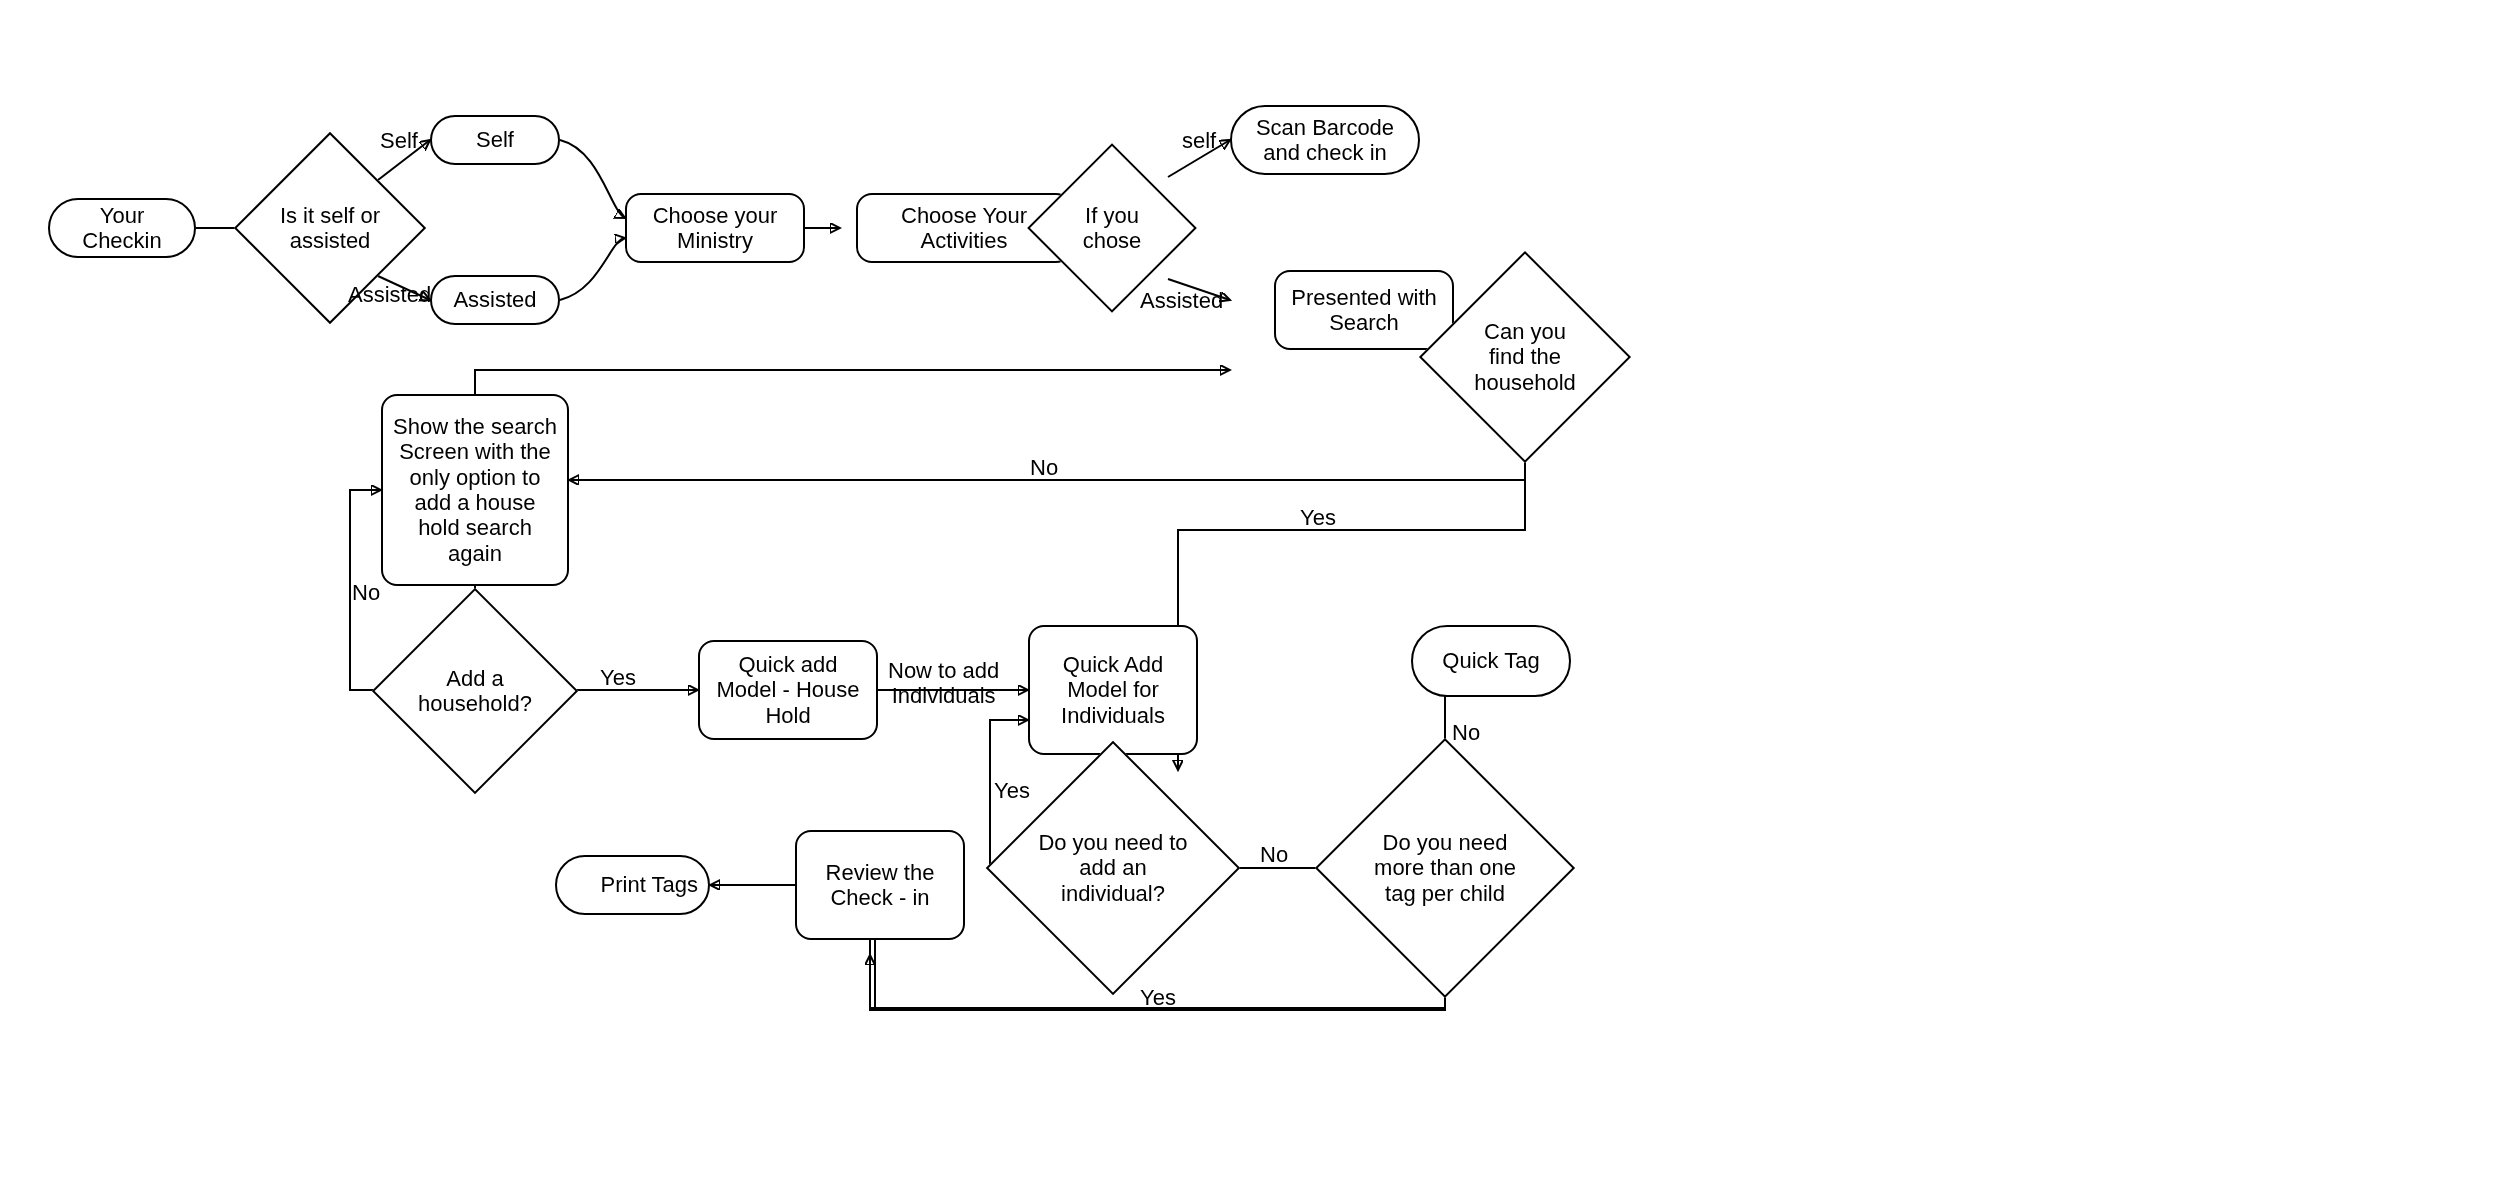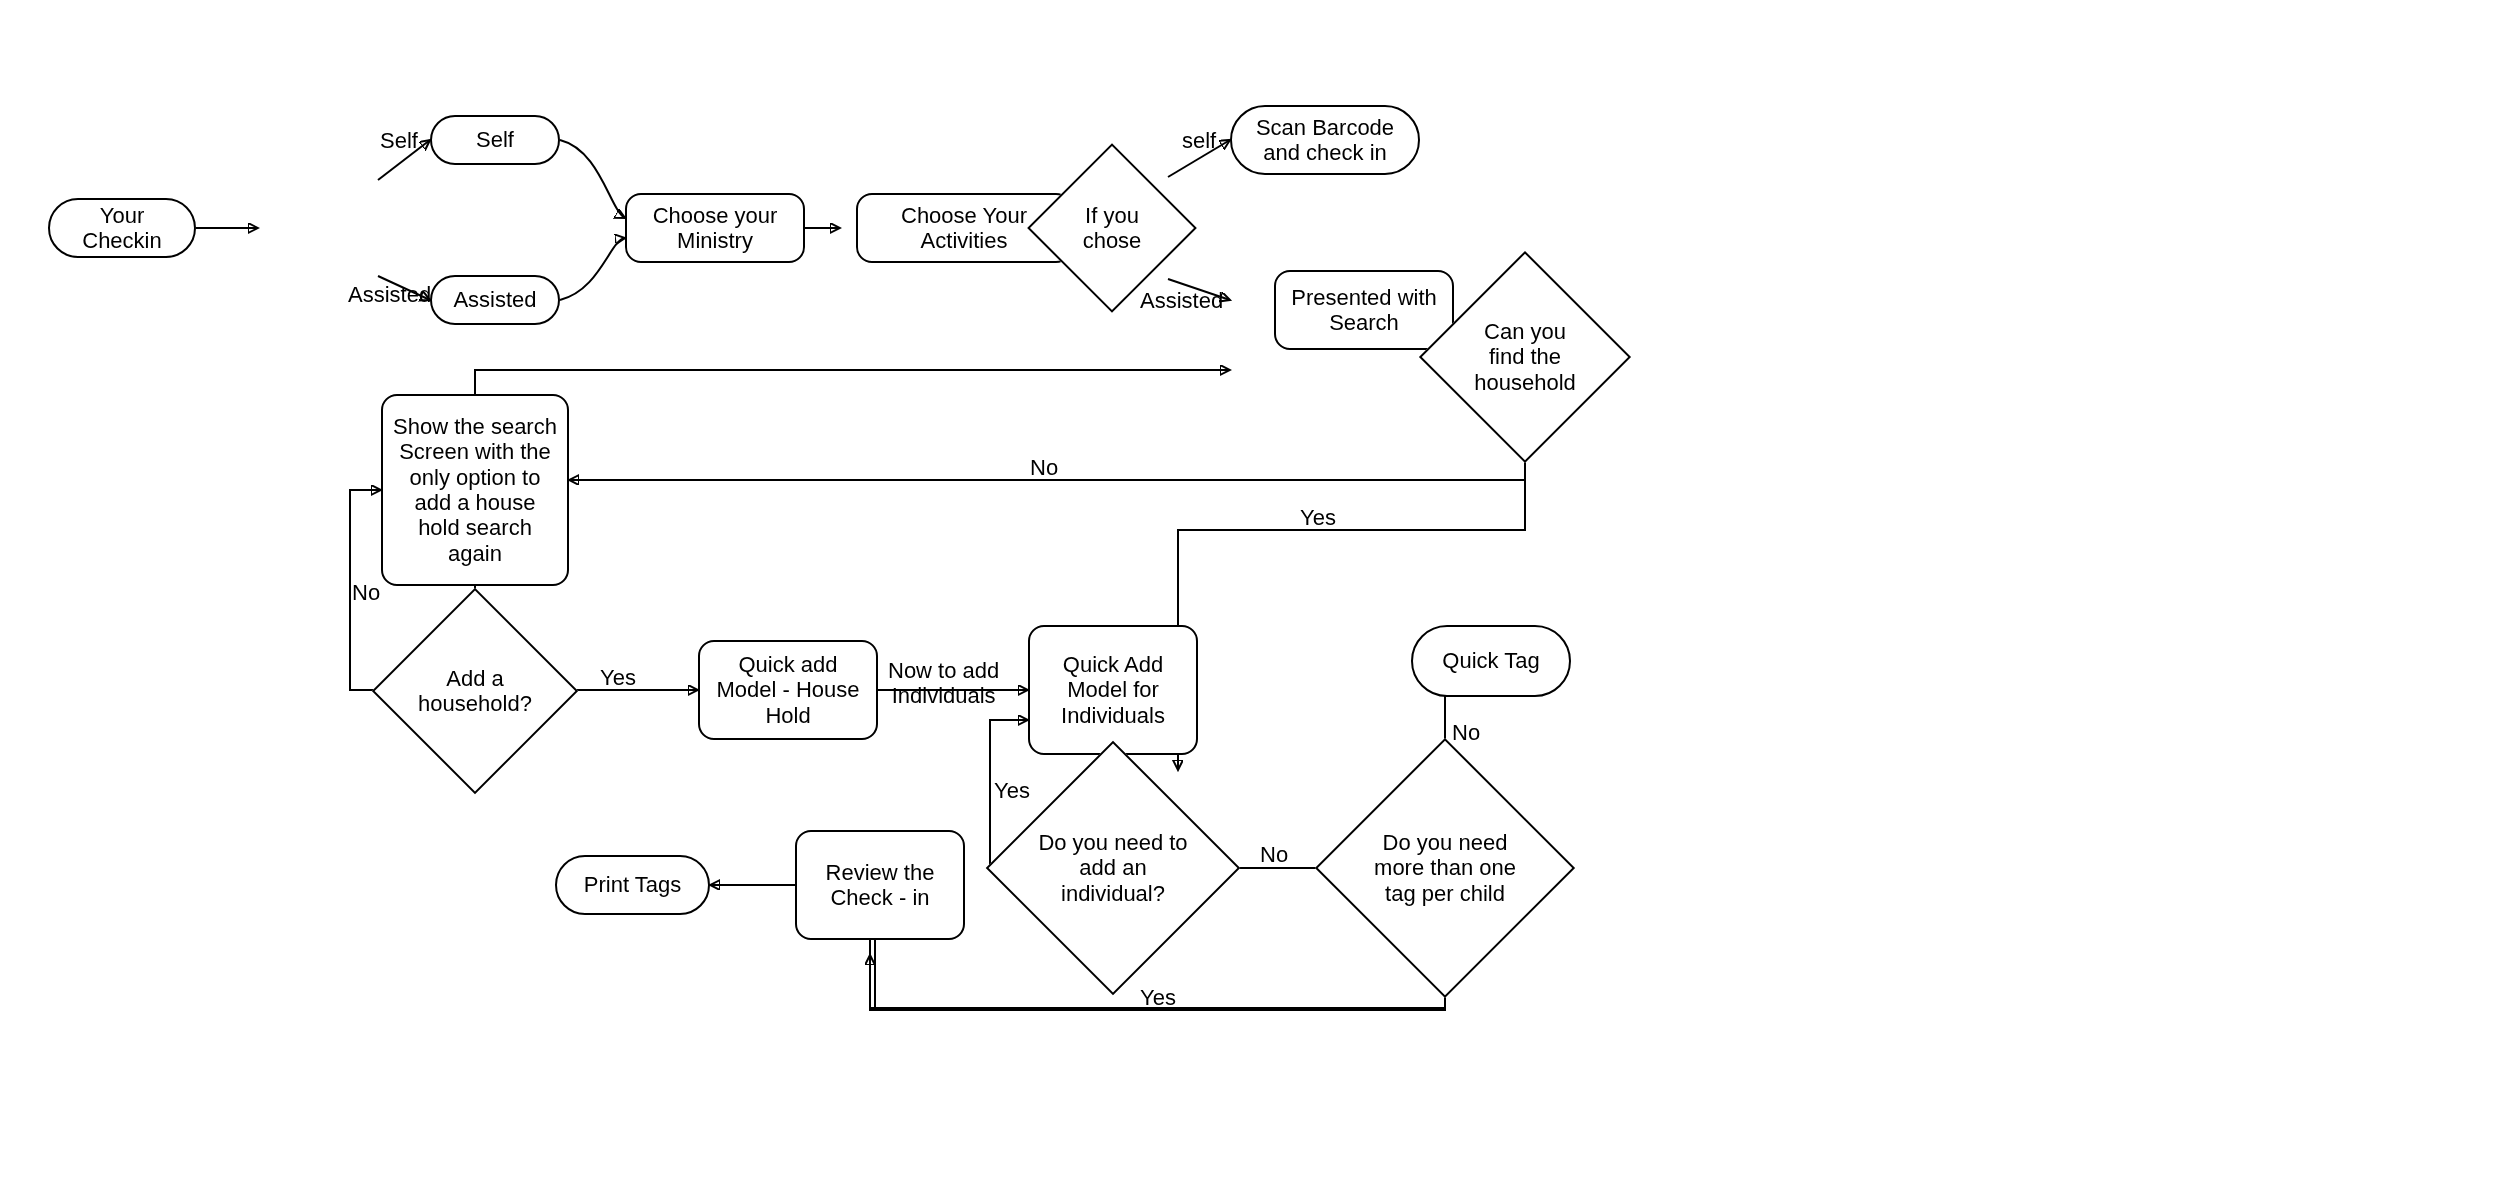--- a/index.html
+++ b/index.html
@@ -134,20 +134,26 @@
 
     <path d="M 1445 960 L 1445 1008 L 870 1008 L 870 955" marker-end="url(#arrow)"></path>
 
     <line x1="795" y1="885" x2="710" y2="885" marker-end="url(#arrow)"></line>
   </svg>
 
   <div class="node terminator" style="left:48px; top:198px; width:148px; height:60px;">
     <span>Your Checkin</span>
   </div>
 
+  <div class="diamond" style="left:262px; top:160px; width:136px; height:136px;">
+    <div class="shape"></div>
+    <div class="dlabel">
+        <span>Is it self or assisted</span>
+      </div>
+  </div>
 
   <div class="node terminator" style="left:430px; top:115px; width:130px; height:50px;">
     <span>Self</span>
   </div>
 
   <div class="node terminator" style="left:430px; top:275px; width:130px; height:50px;">
     <span>Assisted</span>
   </div>
 
   <div class="node process" style="left:625px; top:193px; width:180px; height:70px;">
@@ -214,21 +220,21 @@
   </div>
 
   <div class="node terminator" style="left:1411px; top:625px; width:160px; height:72px;">
     <span>Quick Tag</span>
   </div>
 
   <div class="node process" style="left:795px; top:830px; width:170px; height:110px;">
     <span>Review the Check - in</span>
   </div>
 
-  <div class="node terminator" style="left:555px; top:855px; width:155px; height:60px;">
+  <div class="node terminator" style="left:555px; top:855px; width:155px; height:60px;justify-content:flex-end;">
     <span>Print Tags</span>
   </div>
 
   <div class="edge-label" style="left:380px; top:128px;">Self</div>
   <div class="edge-label" style="left:348px; top:282px;">Assisted</div>
   <div class="edge-label" style="left:1182px; top:128px;">self</div>
   <div class="edge-label" style="left:1140px; top:288px;">Assisted</div>
   <div class="edge-label" style="left:1030px; top:455px;">No</div>
   <div class="edge-label" style="left:1300px; top:505px;">Yes</div>
   <div class="edge-label" style="left:352px; top:580px;">No</div>

